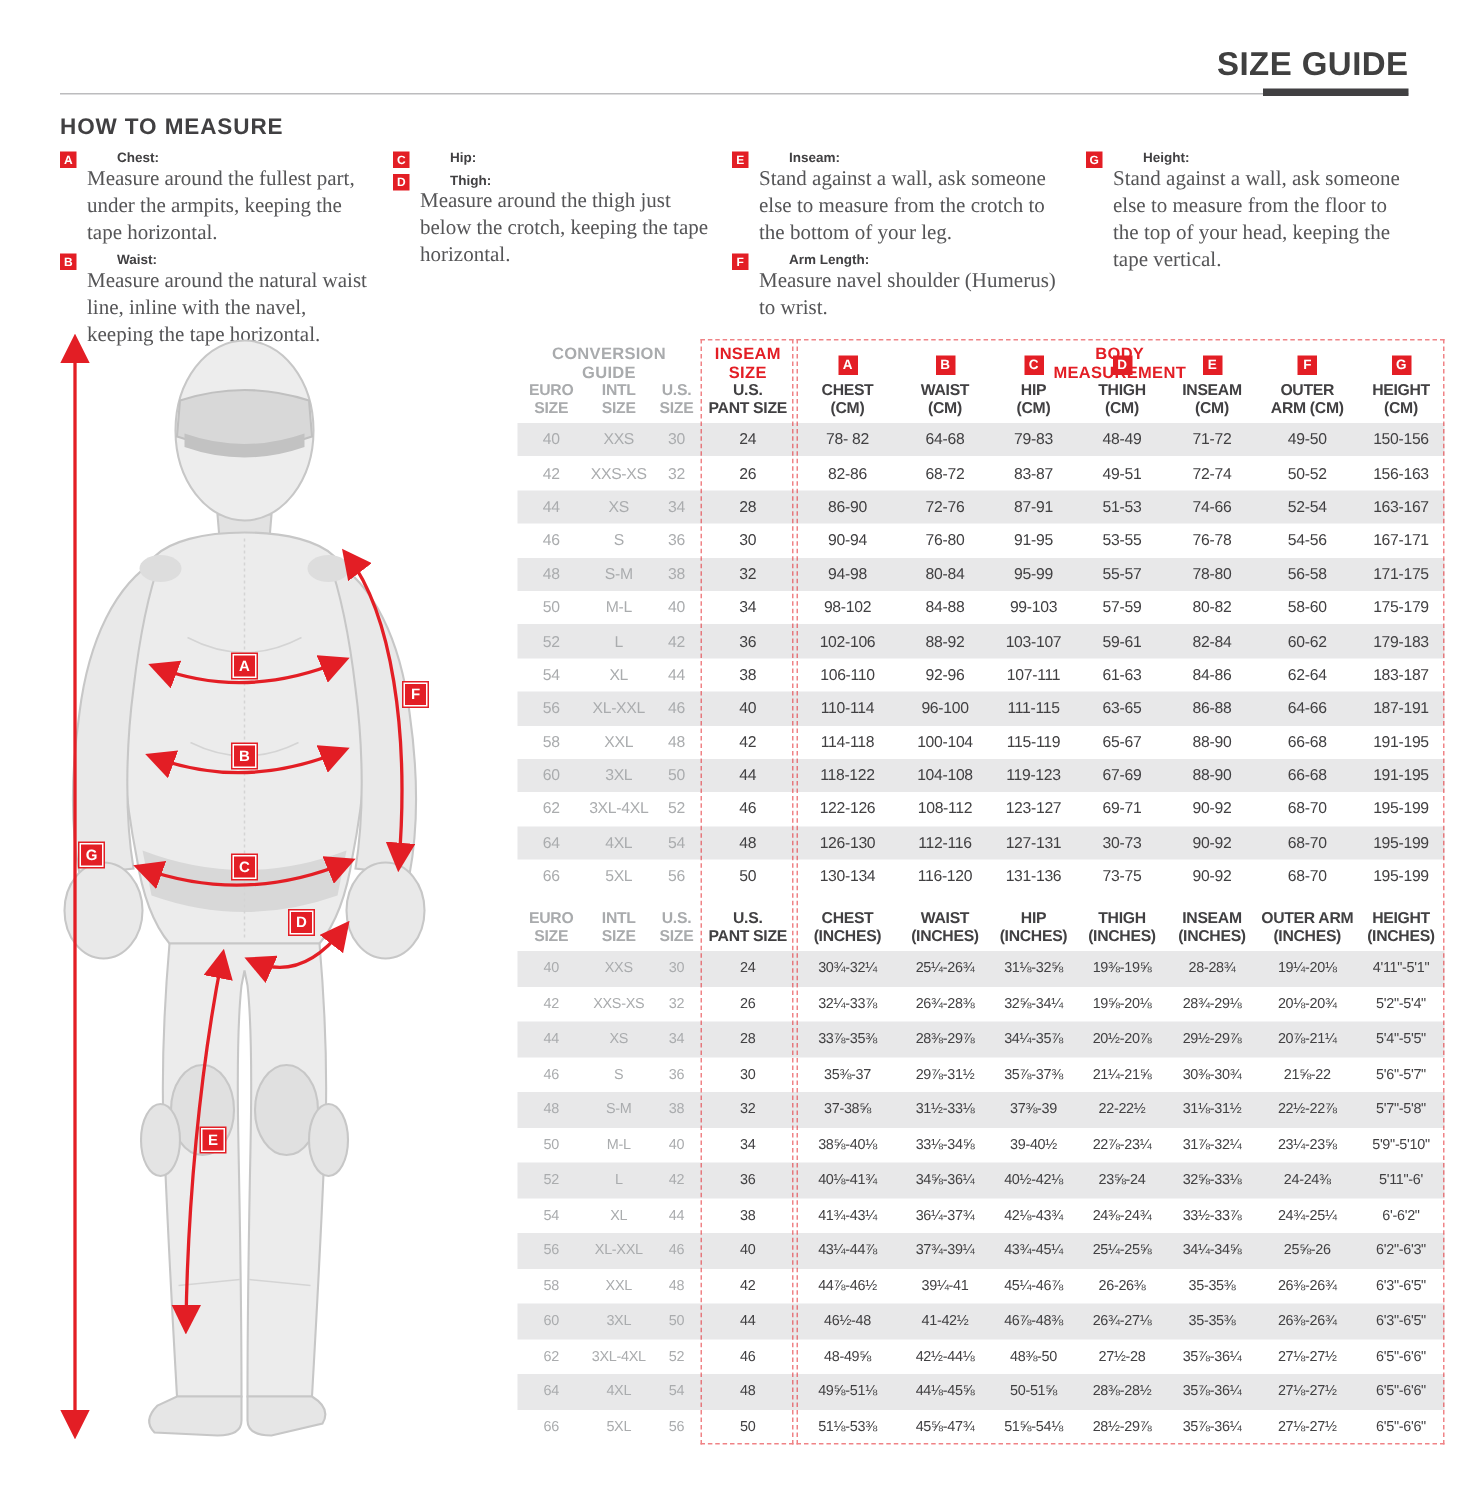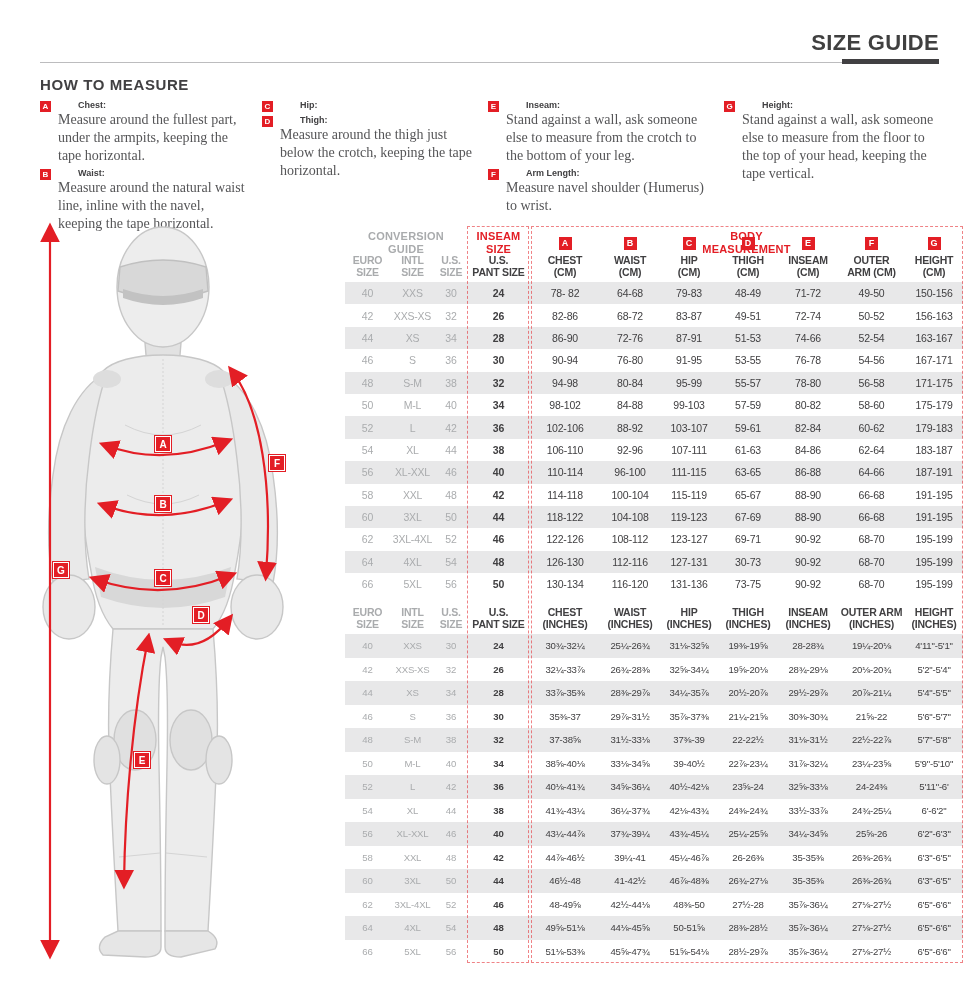--- a/index.html
+++ b/index.html
@@ -68,21 +68,21 @@
   .tbody { position:absolute; left:0; width:618px; }
   .tbody.cm { top:84px; }
   .tbody.inch { top:436px; }
   .tbody .trow:nth-child(odd) { background:#e8e8e9; }
   .tbody.cm .trow { height:22.4px; }
   .tbody.inch .trow { height:23.5px; }
   .tcell { display:flex; align-items:center; justify-content:center; font-size:10.5px;
            color:#414042; letter-spacing:-.2px; white-space:nowrap; }
   .tbody.inch .tcell { font-size:9.6px; }
   .tcell.c0, .tcell.c1, .tcell.c2 { color:#aaacae; }
-  .tcell.c3 { font-weight:bold; }
+  .tcell.c3 { font-weight:normal; }
 
   .dashbox { position:absolute; top:28px; height:737px; border:1px dashed rgba(227,30,37,.55);
              pointer-events:none; }
   .dashbox.d1 { left:122px; width:62px; }
   .dashbox.d2 { left:185.5px; width:432px; }
 </style>
 </head>
 <body>
 
 <div id="page">

